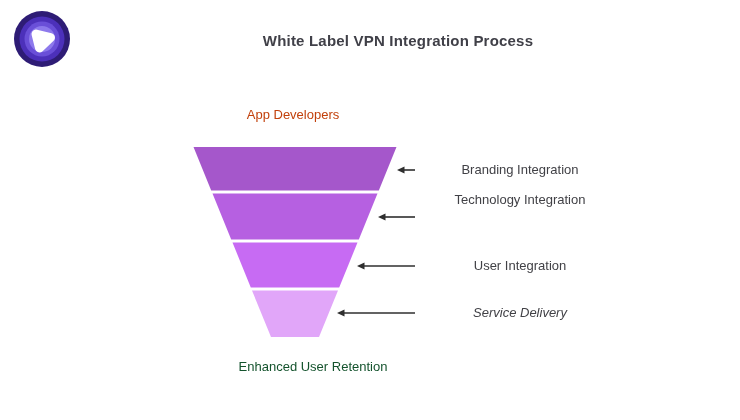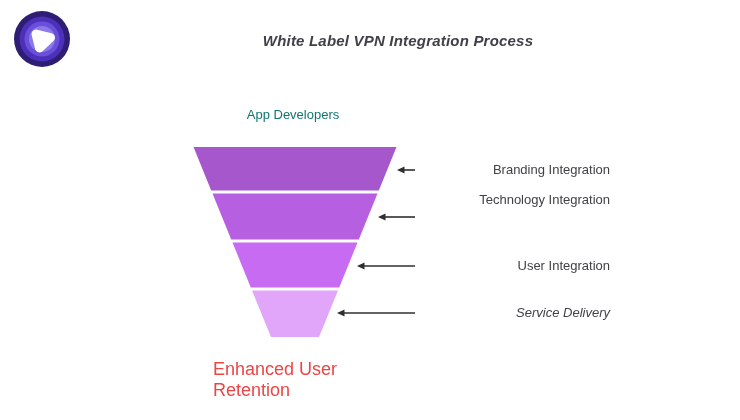--- a/index.html
+++ b/index.html
@@ -21,44 +21,44 @@
   .abs { position: absolute; }
   .page-title {
     left: 178px;
     top: 32px;
     width: 440px;
     text-align: center;
     font-size: 15px;
     font-weight: 700;
     color: #404048;
     letter-spacing: 0.2px;
-    font-style: italic;
   }
   .funnel-top-label {
     left: 195px;
     top: 107px;
     width: 196px;
     text-align: center;
     font-size: 13px;
-    color: #0f766e;
+    color: #c2410c;
   }
   .funnel-bottom-label {
     left: 213px;
     top: 359px;
     width: 200px;
-    font-size: 18px;
-    color: #ef4444;
+    text-align: center;
+    font-size: 13px;
+    color: #14532d;
   }
   .stage-label {
     left: 430px;
     width: 180px;
     font-size: 13px;
     line-height: 15px;
     color: #414146;
-    text-align: right;
+    text-align: center;
   }
   .stage-label.l1 { top: 162px; }
   .stage-label.l2 { top: 192px; }
   .stage-label.l3 { top: 258px; }
   .stage-label.l4 { top: 305px; font-style: italic; }
   .logo-wrap {
     left: 14px;
     top: 11px;
     width: 56px;
     height: 56px;

